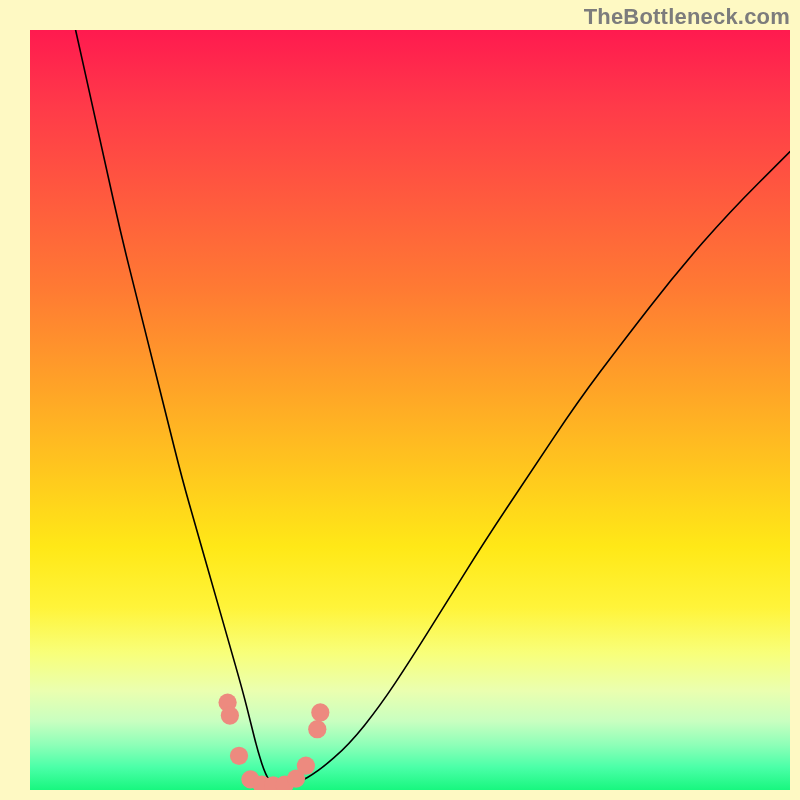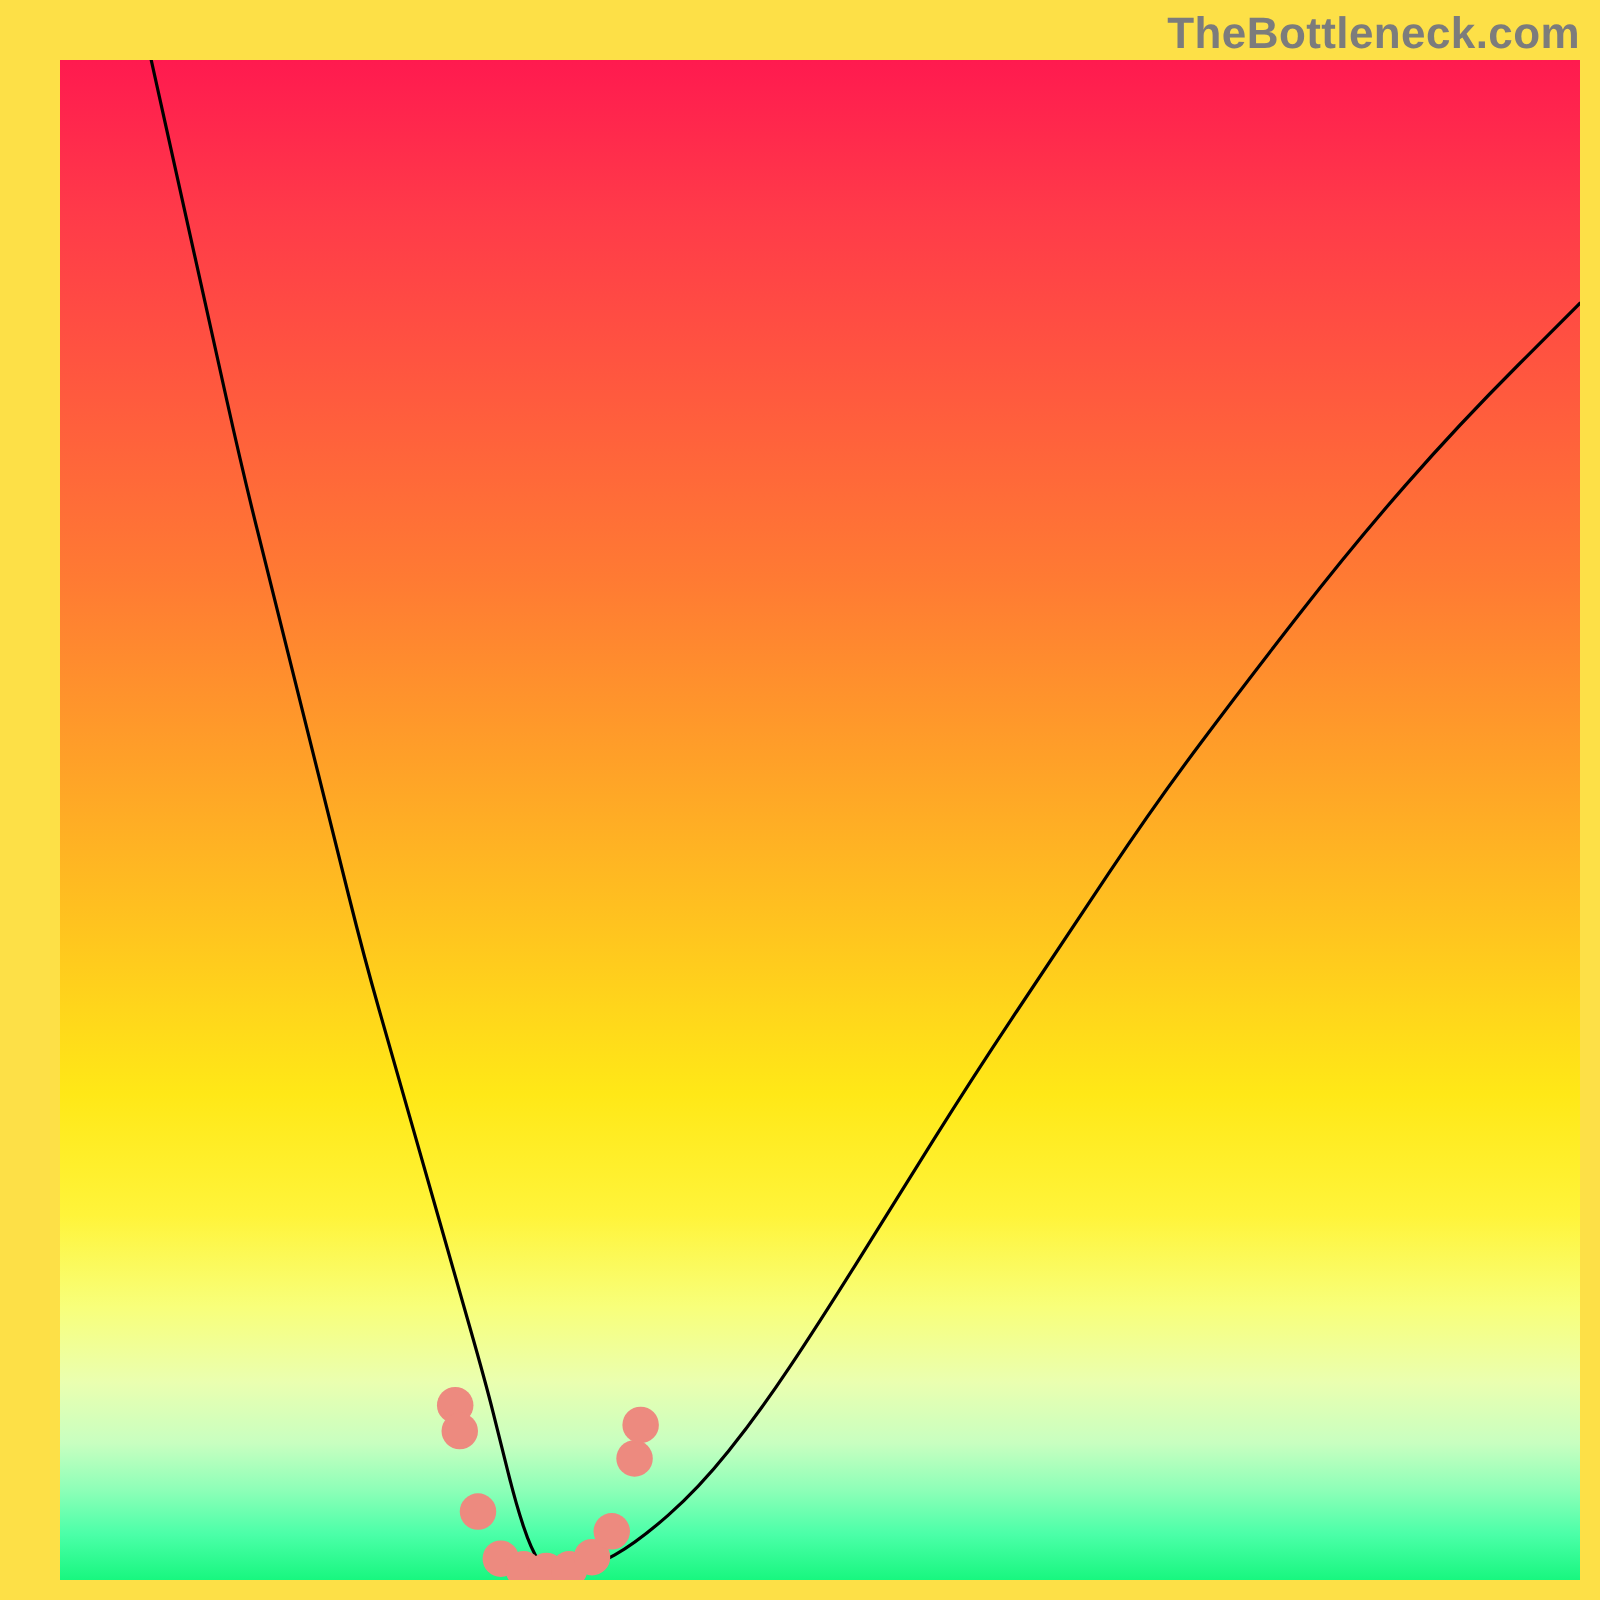--- a/index.html
+++ b/index.html
@@ -8,21 +8,21 @@
     width: 800px;
     height: 800px;
     overflow: hidden;
     background: #000;
     font-family: Arial, Helvetica, sans-serif;
   }
   .frame {
     position: relative;
     width: 800px;
     height: 800px;
-    background: #fde047;
+    background: #fef9c3;
   }
   .plot-area {
     position: absolute;
     left: 30px;
     top: 30px;
     width: 760px;
     height: 760px;
     background: linear-gradient(
       to bottom,
       #ff1a4f 0%,

